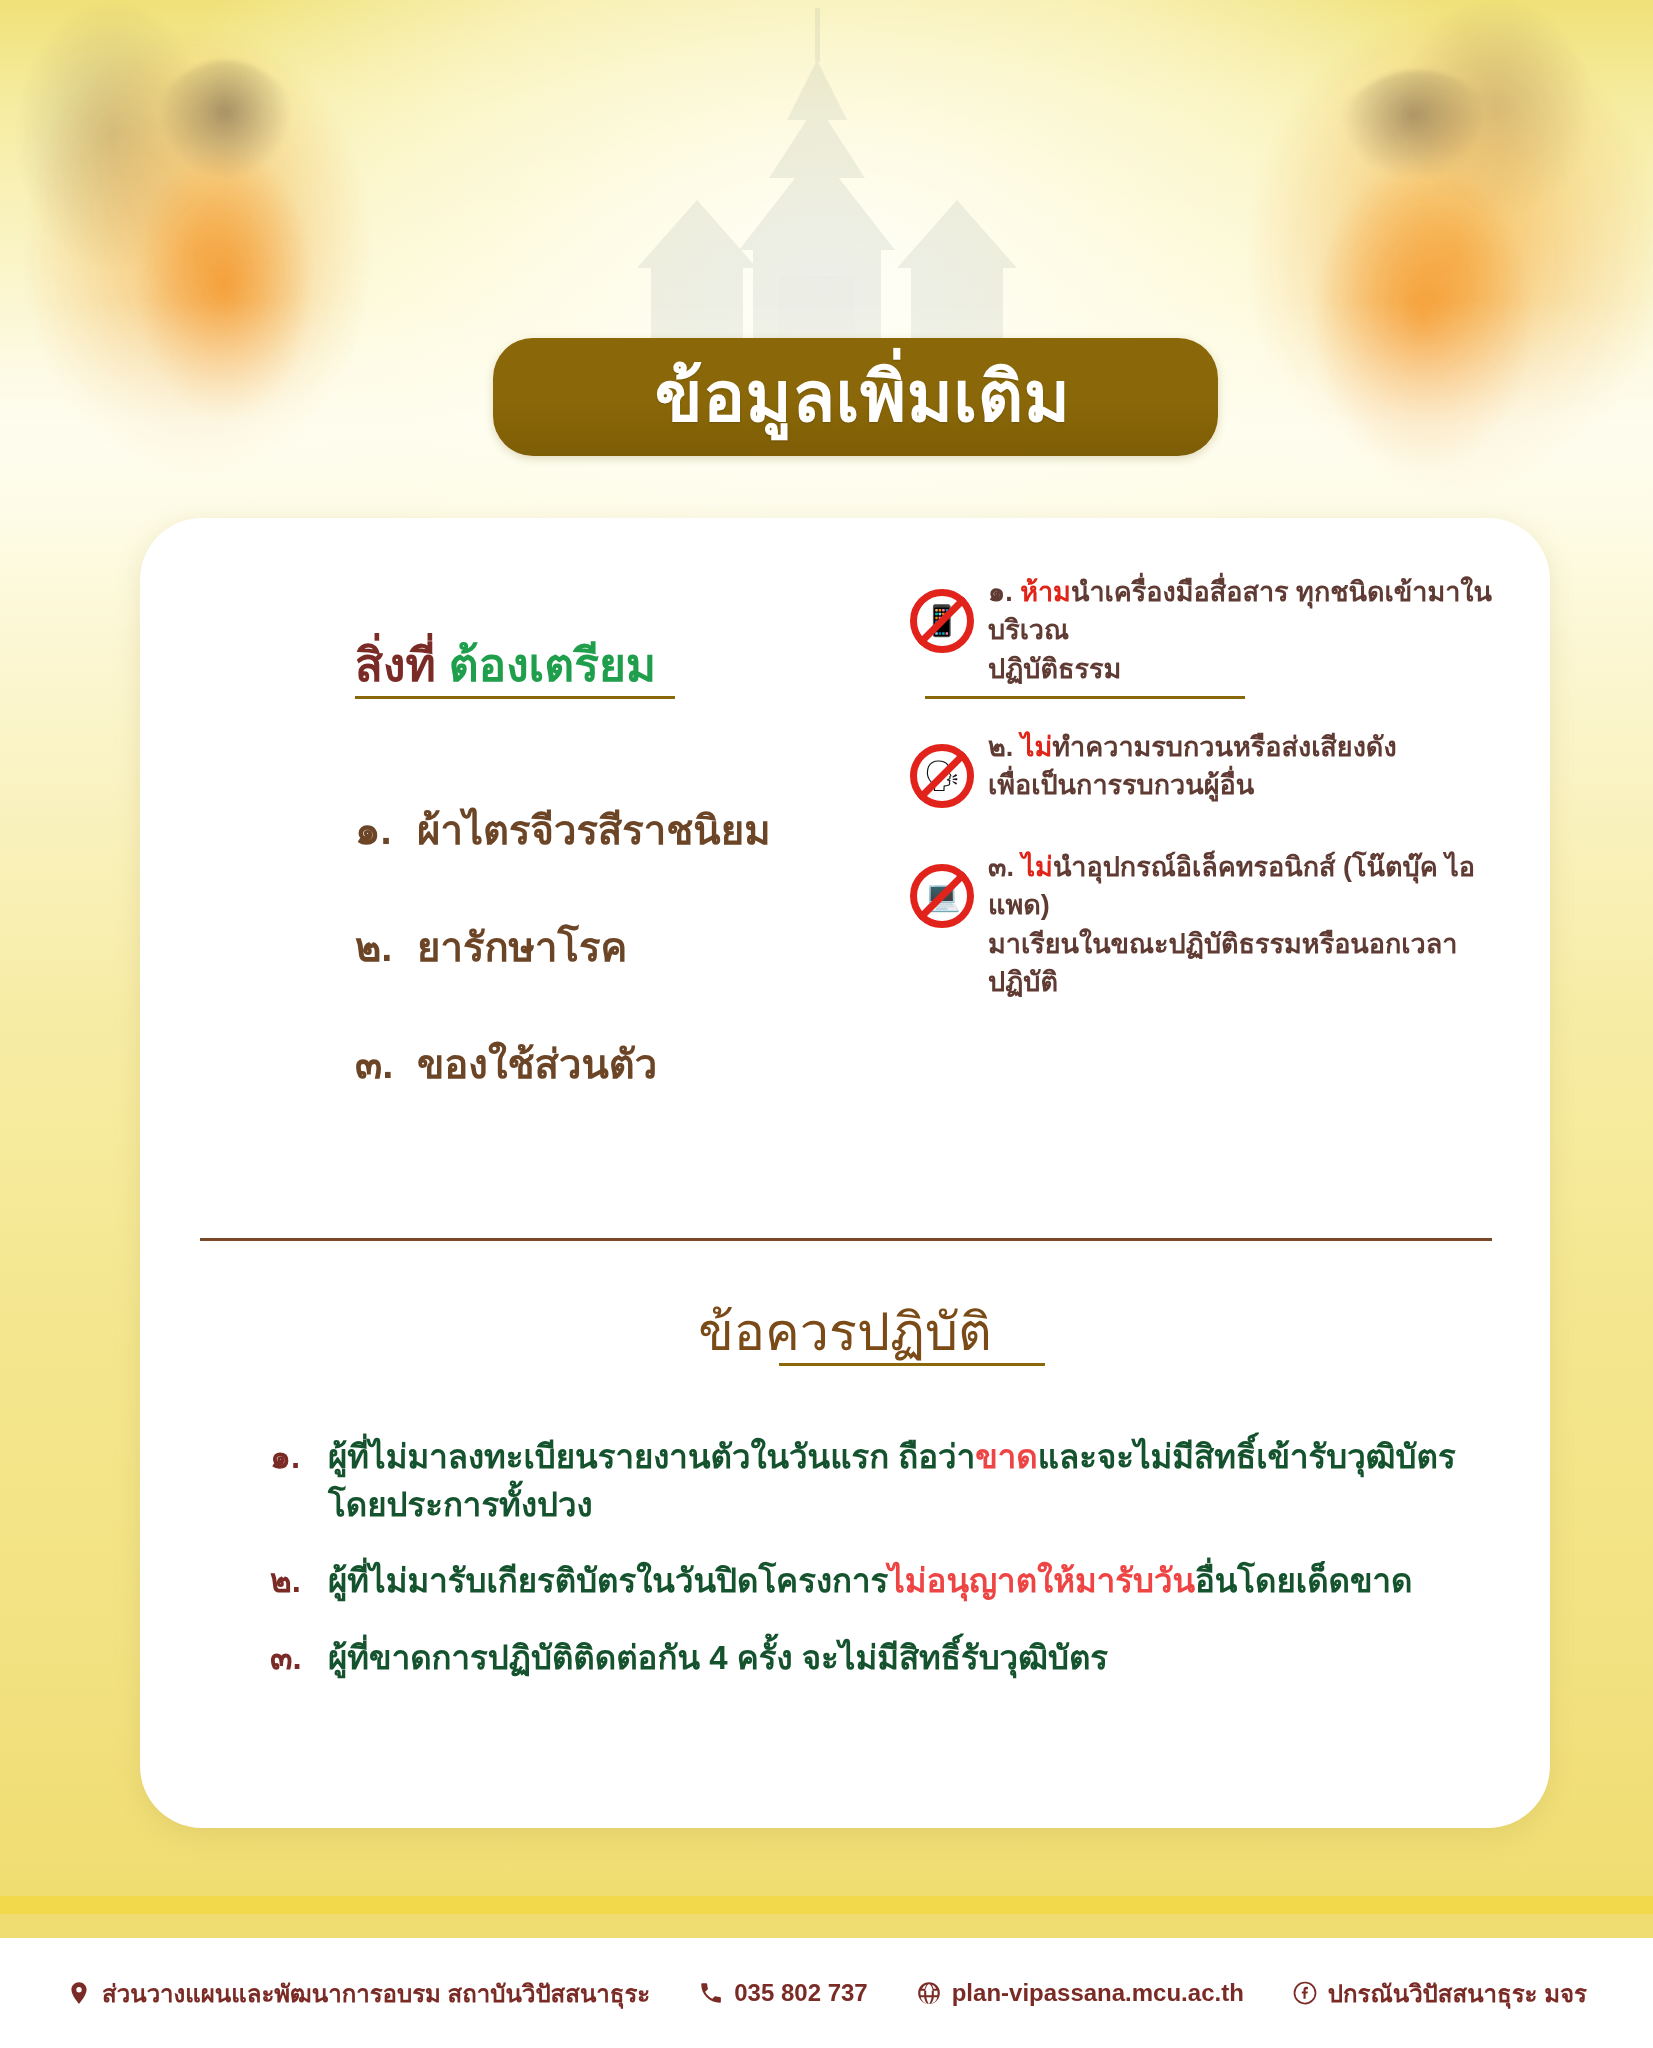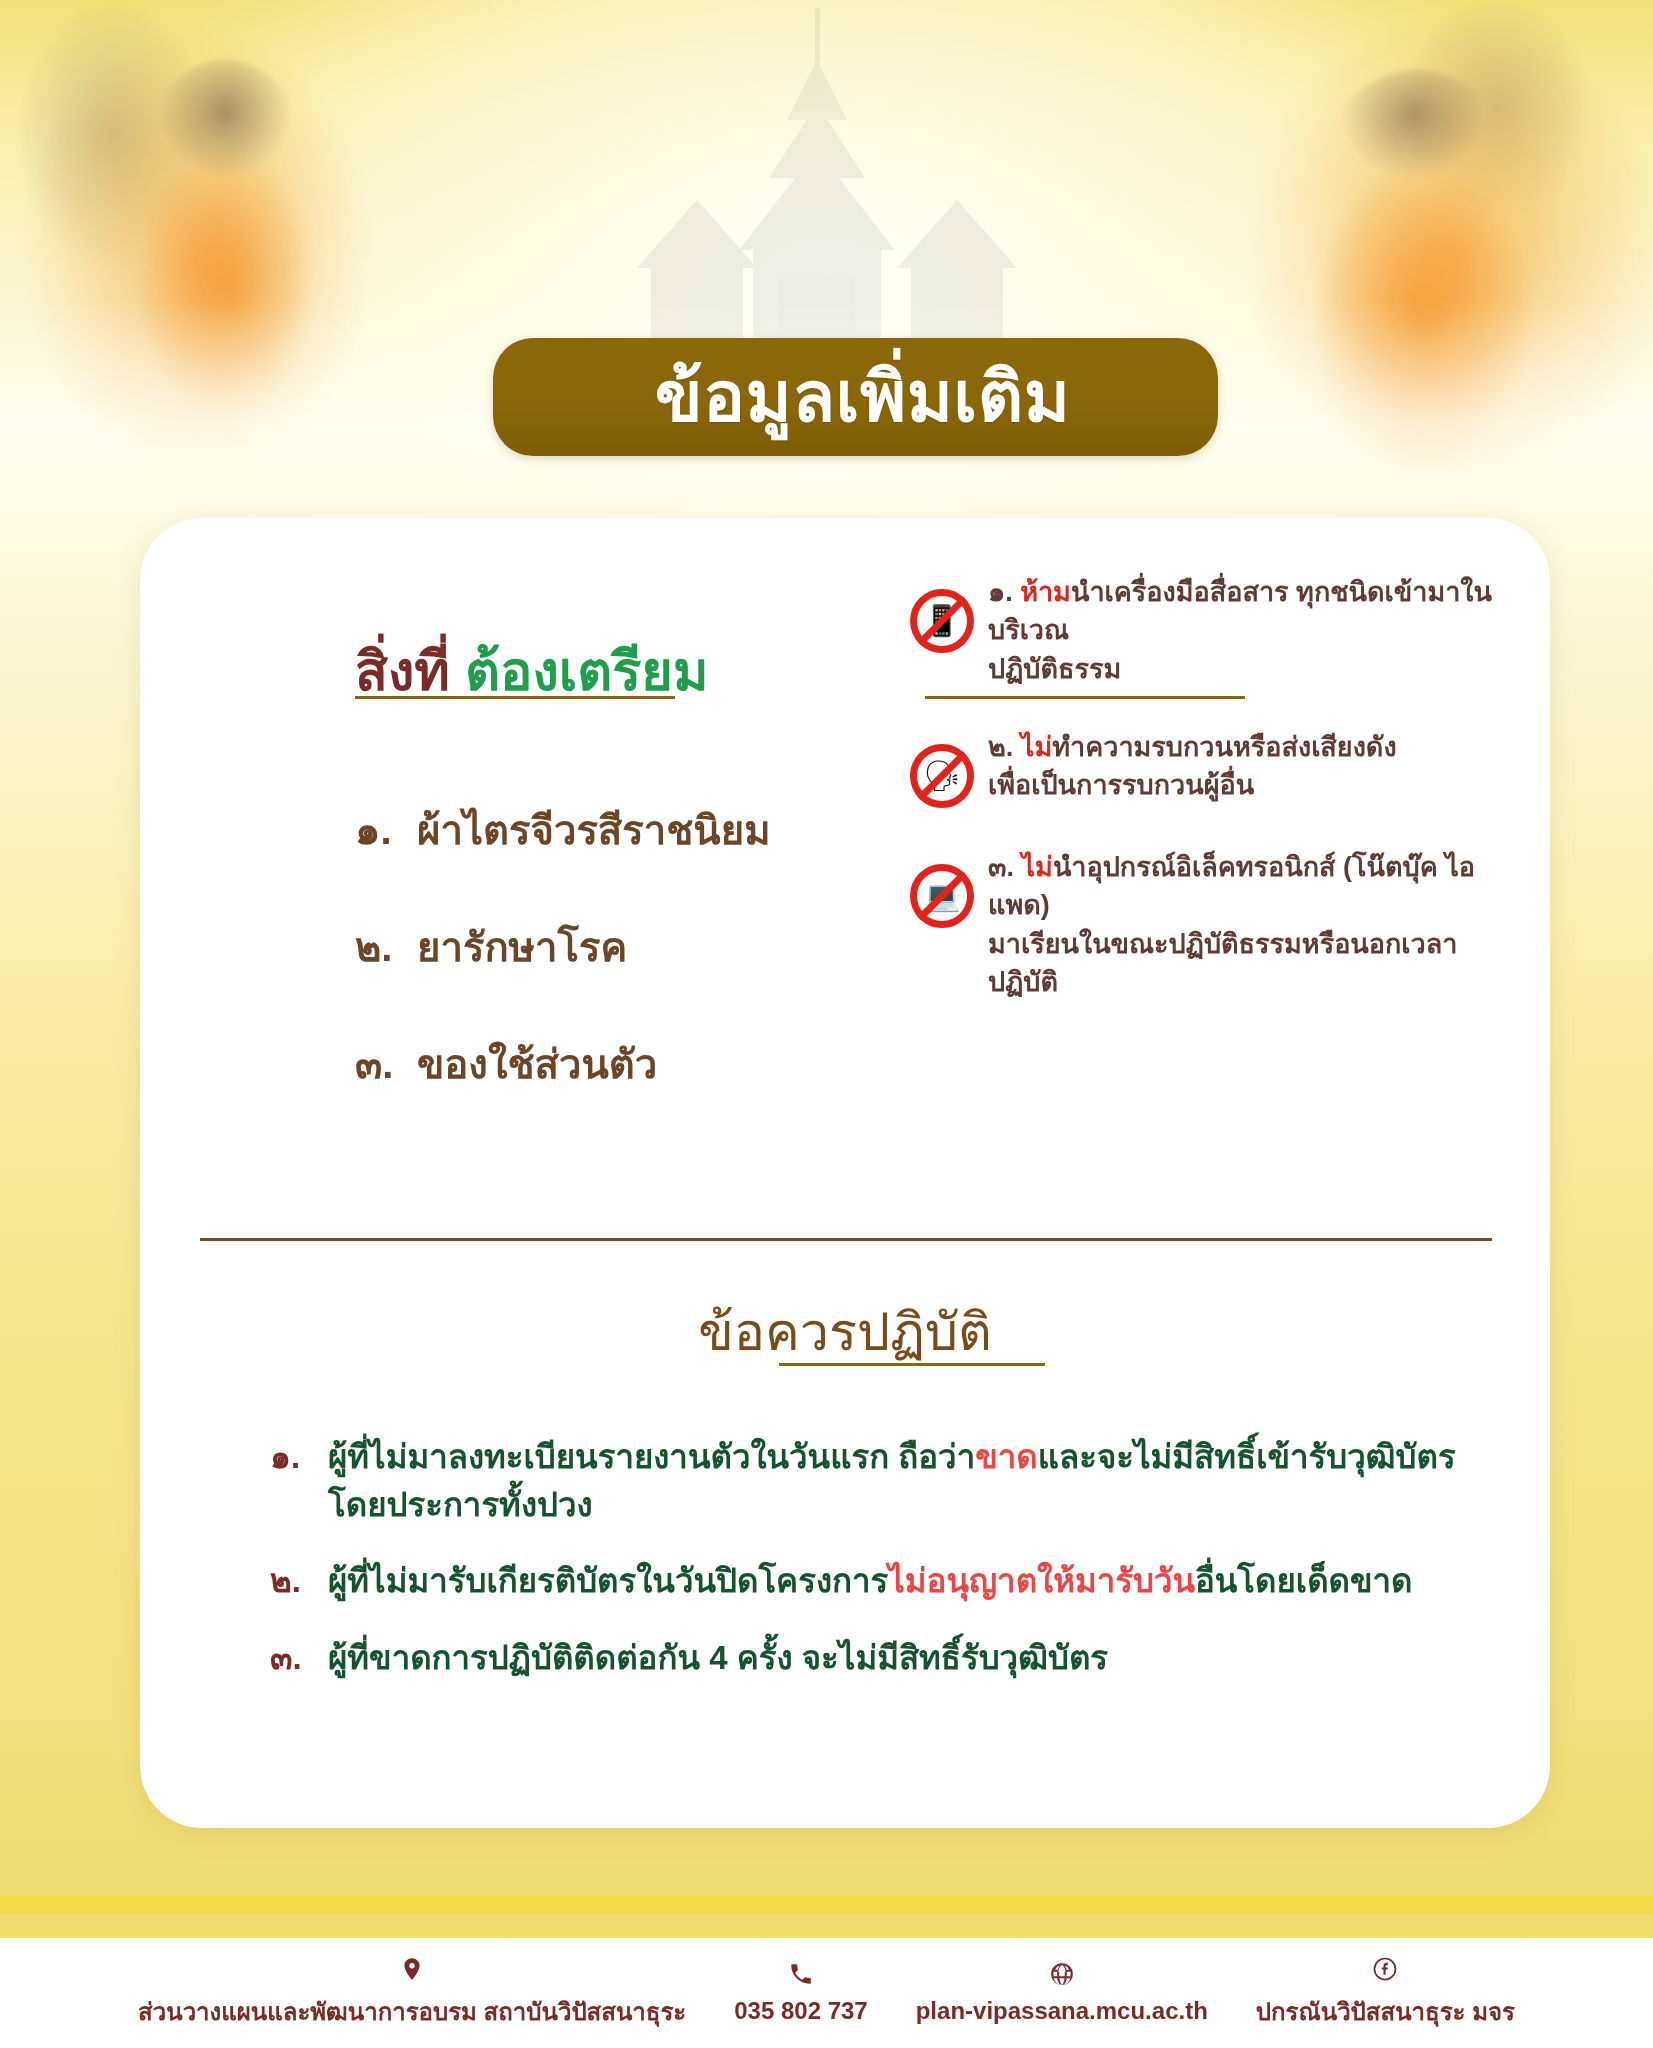--- a/index.html
+++ b/index.html
@@ -46,21 +46,21 @@
     border-radius:40px;box-shadow:0 3px 10px rgba(120,95,20,.22);
     display:flex;align-items:center;justify-content:center;}
   .title-text{color:#ffffff;font-size:70px;line-height:1;letter-spacing:.5px;
     font-family:"Liberation Sans","DejaVu Sans",sans-serif;font-weight:700;
     text-shadow:0 1px 2px rgba(0,0,0,.18);margin-left:14px;}
 
   
   .card{position:absolute;left:140px;top:518px;width:1410px;height:1310px;
     background:#ffffff;border-radius:62px;box-shadow:0 6px 26px rgba(160,140,60,.18);}
   .col-head{position:absolute;font-family:"Liberation Sans","DejaVu Sans",sans-serif;
-    font-weight:700;font-size:54px;white-space:nowrap;}
+    font-weight:700;font-size:46px;white-space:nowrap;}
   .col-head .dark{color:#7b2b25;}
   .col-head .dark2{color:#5a3029;}
   .col-head .green{color:#1f9e4b;}
   .col-head .red{color:#e8201a;}
   .head-rule{position:absolute;height:3px;background:#8a6708;}
 
   .left-list{position:absolute;left:215px;top:290px;width:560px;}
   .left-item{display:flex;align-items:flex-start;margin-bottom:72px;
     color:#6b4526;font-size:40px;line-height:1.12;
     font-family:"Liberation Sans","DejaVu Sans",sans-serif;font-weight:600;}
@@ -98,21 +98,21 @@
   .prac-num{min-width:58px;}
   .prac-body .red{color:#ef4444;margin-top:8px;}
   .prac-body .dark{color:#14532d;text-align:right;}
 
   
   .footer-band{position:absolute;left:0;top:1896px;width:100%;height:18px;background:#f2d84b;}
   .footer{position:absolute;left:0;top:1938px;width:100%;height:110px;background:#ffffff;
     display:flex;align-items:center;justify-content:center;gap:48px;
     color:#7b2b25;font-size:24px;
     font-family:"Liberation Sans","DejaVu Sans",sans-serif;font-weight:600;}
-  .f-item{display:flex;align-items:center;gap:10px;white-space:nowrap;flex-direction:column;}
+  .f-item{display:flex;align-items:center;gap:10px;white-space:nowrap;}
   .f-ico{width:26px;height:26px;flex:0 0 26px;position:relative;color:#7b2b25;}
   .f-ico svg{display:block;width:26px;height:26px;fill:currentColor;}
 </style>
 </head>
 <body>
 
 <div class="bg-root">
   <div class="bg-left"></div>
   <div class="bg-right"></div>
   <svg class="bg-temple" viewBox="0 0 560 430" preserveAspectRatio="xMidYMin meet">

